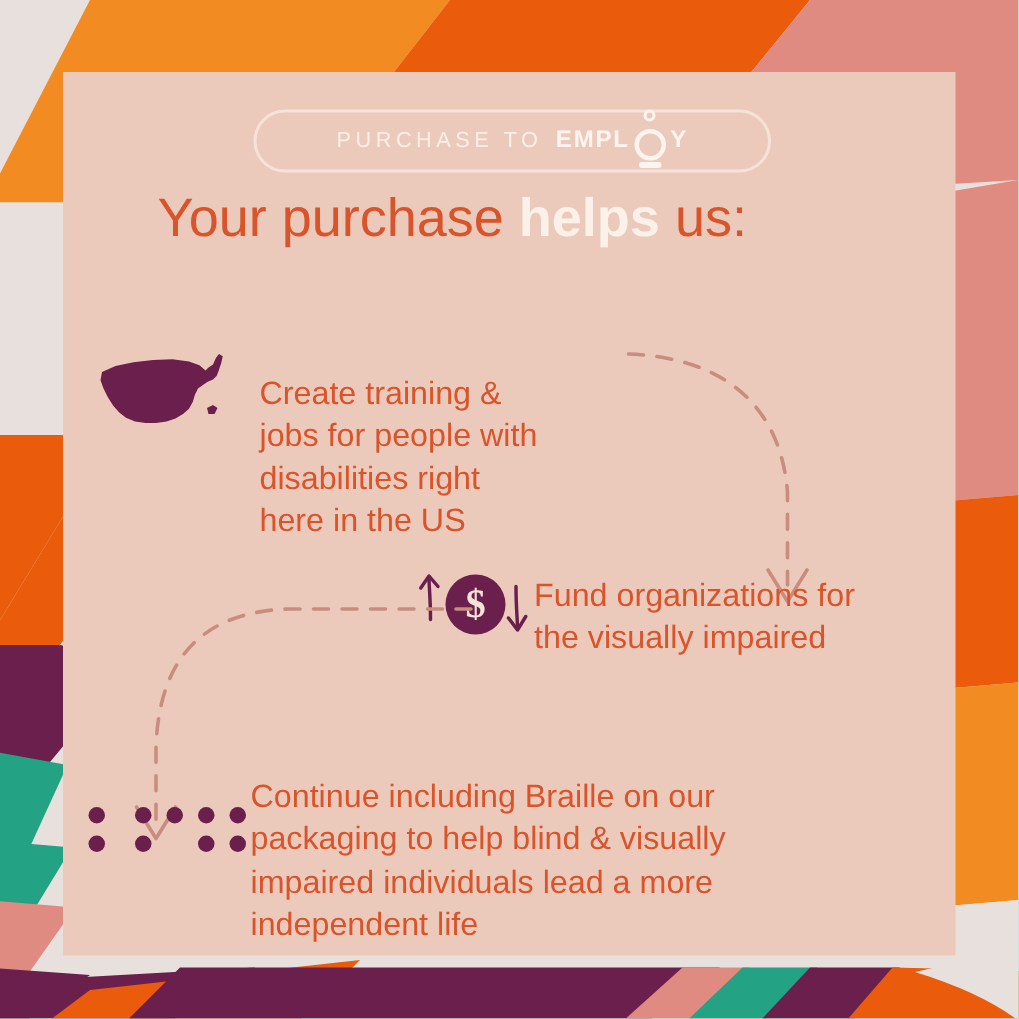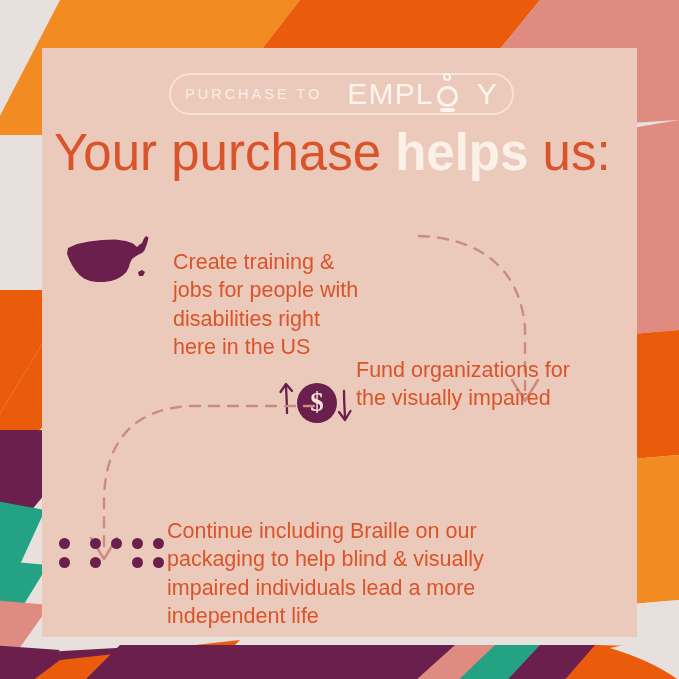--- a/index.html
+++ b/index.html
@@ -65,25 +65,24 @@
     font-weight: 400;
     white-space: nowrap;
   }
   #logo-brand-wrap {
     position: relative;
     display: flex;
     align-items: center;
   }
   #logo-brand-a, #logo-brand-b {
     color: #fdf4ef;
-    font-size: 30px;
-    font-weight: 400;
+    font-size: 16px;
+    font-weight: 700;
     letter-spacing: 1.2px;
     line-height: 1;
-    margin-left: 16px;
   }
   
   #logo-o {
     position: relative;
     width: 25px;
     height: 26px;
     margin: 0 1px;
   }
   #logo-o .o-ring {
     position: absolute;
@@ -115,39 +114,38 @@
     border-radius: 2px;
   }
 
   
   #headline {
     position: absolute;
     left: 0;
     top: 79px;
     width: 519px;
     text-align: center;
-    font-size: 51px;
+    font-size: 36px;
     line-height: 1;
     white-space: nowrap;
-    padding-left: 12px;
   }
   .hl-orange { color: #d9542a; font-weight: 400; }
   .hl-cream  { color: #fbf1e9; font-weight: 700; }
 
   
   .body-text {
     position: absolute;
     color: #d9542a;
     font-size: 21.5px;
     line-height: 1.32;
     font-weight: 400;
     white-space: pre-line;
   }
   #text-block-1 { left: 131px; top: 155px; width: 250px; margin-top: 45px; }
-  #text-block-2 { left: 314px; top: 308px; width: 270px; }
+  #text-block-2 { left: 314px; top: 335px; width: 270px; }
   #text-block-3 { left: 125px; top: 437px; width: 400px; margin-top: 32px; }
 
   
   #us-map {
     position: absolute;
     left: 21px;
     top: 185px;
     width: 95px;
     height: 56px;
   }

